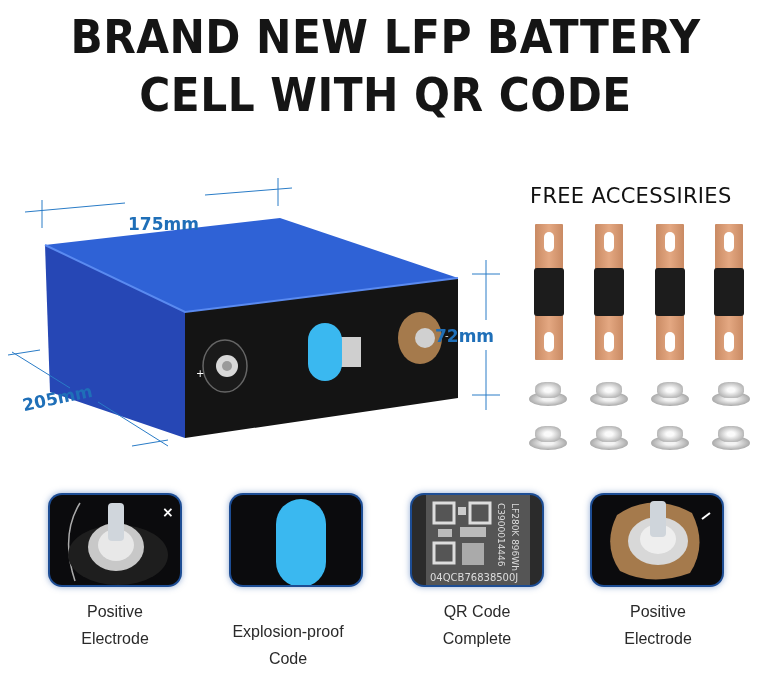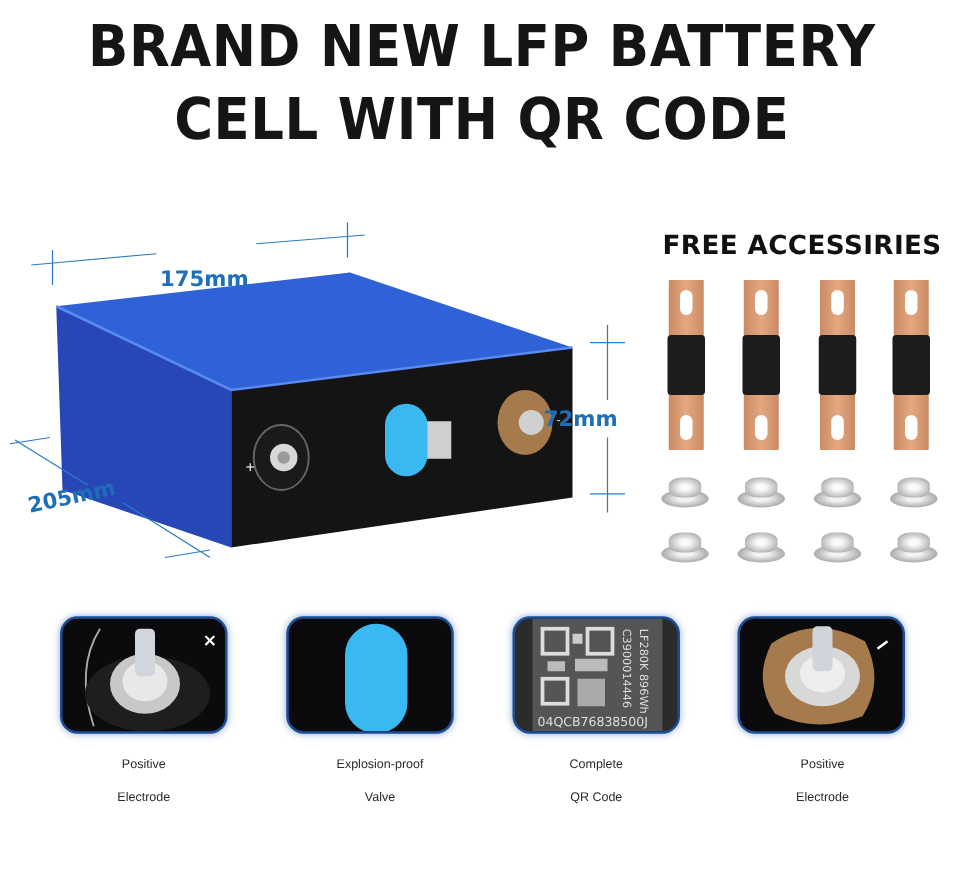--- a/index.html
+++ b/index.html
@@ -1,29 +1,29 @@
 <!DOCTYPE html>
 <html><head>
 <meta charset="utf-8">
 <style>
   html,body{margin:0;padding:0;background:#fff;}
   body{width:771px;height:700px;position:relative;overflow:hidden;font-family:"Liberation Sans",sans-serif;}
   .title{position:absolute;left:0;width:771px;text-align:center;font-family:"DejaVu Sans",sans-serif;font-weight:bold;color:#151515;font-size:46px;letter-spacing:0.5px;transform:scaleX(0.92);}
   .t1{top:10px;}
   .t2{top:68px;}
   .dim{position:absolute;color:#1f6fb8;font-family:"DejaVu Sans",sans-serif;font-weight:bold;font-size:17px;}
-  .acc-title{position:absolute;left:530px;top:184px;font-family:"DejaVu Sans",sans-serif;font-size:21px;color:#111;letter-spacing:0.3px;font-weight:bold;}
+  .acc-title{position:absolute;left:530px;top:184px;font-family:"DejaVu Sans",sans-serif;font-size:21px;color:#111;letter-spacing:0.3px;}
   .busbar{position:absolute;width:28px;height:136px;background:linear-gradient(90deg,#c98a63,#e4a882,#c98a63);border-radius:1px;}
   .busbar .hole{position:absolute;left:9px;width:10px;height:20px;border-radius:5px;background:#fff;}
   .busbar .sleeve{position:absolute;left:-1px;top:44px;width:30px;height:48px;background:#1c1c1c;border-radius:3px;}
   .nut{position:absolute;width:38px;height:24px;}
   .nut .base{position:absolute;left:0;top:10px;width:38px;height:14px;border-radius:50%;background:radial-gradient(ellipse,#f3f3f3 20%,#9c9c9c 80%);}
   .nut .top{position:absolute;left:6px;top:0;width:26px;height:16px;border-radius:40%;background:radial-gradient(ellipse,#fafafa 20%,#a5a5a5 85%);}
   .card{position:absolute;top:495px;width:130px;height:90px;border-radius:12px;background:#0b0b0d;box-shadow:0 0 0 2px #1d4d94, 0 0 6px 2px rgba(40,90,170,0.5);overflow:hidden;}
-  .cap{position:absolute;width:170px;text-align:center;font-size:10px;line-height:27px;color:#2a2a2a;top:598px;}
+  .cap{position:absolute;width:170px;text-align:center;font-size:16px;line-height:27px;color:#2a2a2a;top:598px;}
 </style>
 </head>
 <body>
 
 <div class="title t1">BRAND NEW LFP BATTERY</div>
 <div class="title t2">CELL WITH QR CODE</div>
 
 <svg style="position:absolute;left:0;top:170px" width="520" height="290" viewBox="0 170 520 290">
 
   <polygon points="45,245 280,218 458,278 185,312" fill="#2f62d6"></polygon>
@@ -156,24 +156,24 @@
     <ellipse cx="66" cy="44" rx="18" ry="15" fill="#eee"></ellipse>
     <rect x="58" y="6" width="16" height="36" rx="4" fill="#cfd5db"></rect>
     <line x1="110" y1="24" x2="118" y2="18" stroke="#fff" stroke-width="2"></line>
   </svg>
 </div>
 
 <div class="cap" style="left:30px;">
     <div>Positive</div>
     <div>Electrode</div>
   </div>
-<div class="cap" style="left:219px;">
+<div class="cap" style="left:203px;margin-top:20px;">
     <div>Explosion-proof</div>
-    <div>Valve</div>
+    <div>Code</div>
   </div>
 <div class="cap" style="left:392px;">
+    <div>QR Code</div>
     <div>Complete</div>
-    <div>QR Code</div>
   </div>
 <div class="cap" style="left:573px;">
     <div>Positive</div>
     <div>Electrode</div>
   </div>
 
 </body></html>

